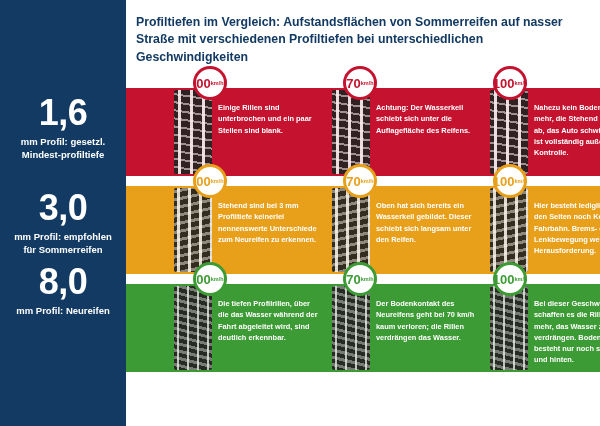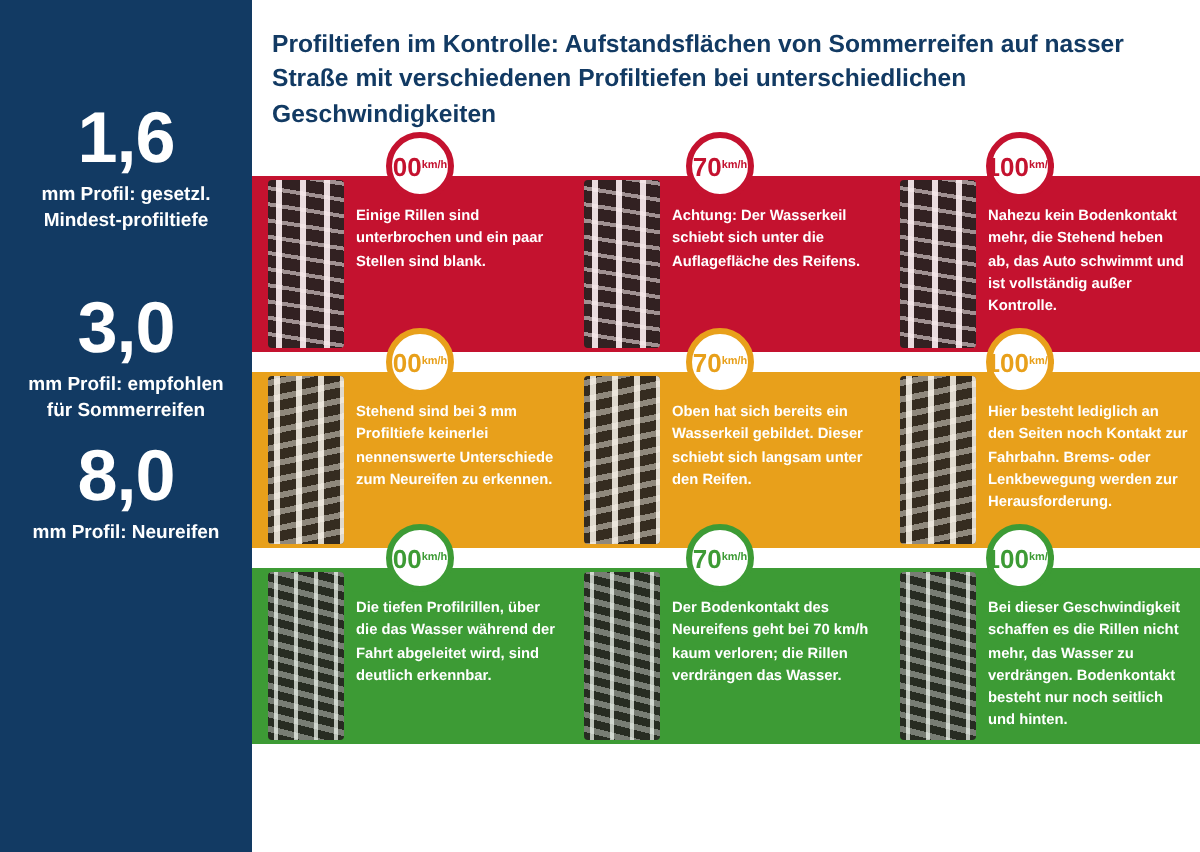--- a/index.html
+++ b/index.html
@@ -17,21 +17,21 @@
 
   
   #sidebar {
     position: absolute;
     left: 0; top: 0;
     width: 126px; height: 426px;
     background: #123a63;
     display: flex;
     flex-direction: column;
     color: #ffffff;
-    padding-top: 48px;
+    padding-top: 92px;
   }
   .depth-block {
     width: 100%;
     text-align: center;
     margin-bottom: 6px;
   }
   .depth-num {
     font-size: 36px;
     font-weight: bold;
     line-height: 1.05;
@@ -88,20 +88,21 @@
 
   
   #speed-row .badge { top: 0; }
 
   
   .band {
     position: absolute;
     left: 126px;
     width: 474px;
     height: 88px;
+    padding-left: 40px;
   }
   #band-red   { top: 88px;  background: #c4122f; }
   #band-amber { top: 186px; background: #e8a01b; }
   #band-green { top: 284px; background: #3d9b35; }
 
   .band-inner { position: relative; width: 100%; height: 100%; }
 
   .cell {
     position: absolute;
     top: 0;
@@ -192,21 +193,21 @@
     <div class="depth-block" id="depth-2">
       <div class="depth-num">3,0</div>
       <div class="depth-cap">mm Profil: empfohlen für Sommerreifen</div>
     </div>
     <div class="depth-block" id="depth-3">
       <div class="depth-num">8,0</div>
       <div class="depth-cap">mm Profil: Neureifen</div>
     </div>
   </div>
 
-  <div id="header">Profiltiefen im Kontrolle: Aufstandsflächen von Sommerreifen auf nasser Straße mit verschiedenen Profiltiefen bei unterschiedlichen Geschwindigkeiten</div>
+  <div id="header">Profiltiefen im Vergleich: Aufstandsflächen von Sommerreifen auf nasser Straße mit verschiedenen Profiltiefen bei unterschiedlichen Geschwindigkeiten</div>
 
   <div id="speed-row">
     <div class="badge c0">
       <span class="b-num">00</span>
       <span class="b-unit">km/h</span>
     </div>
     <div class="badge c1">
       <span class="b-num">70</span>
       <span class="b-unit">km/h</span>
     </div>

